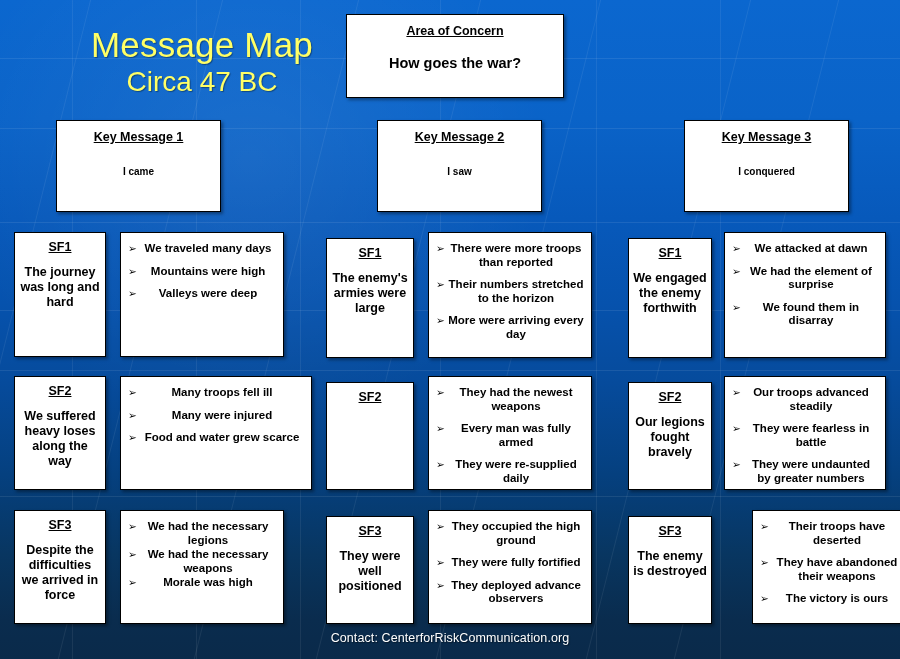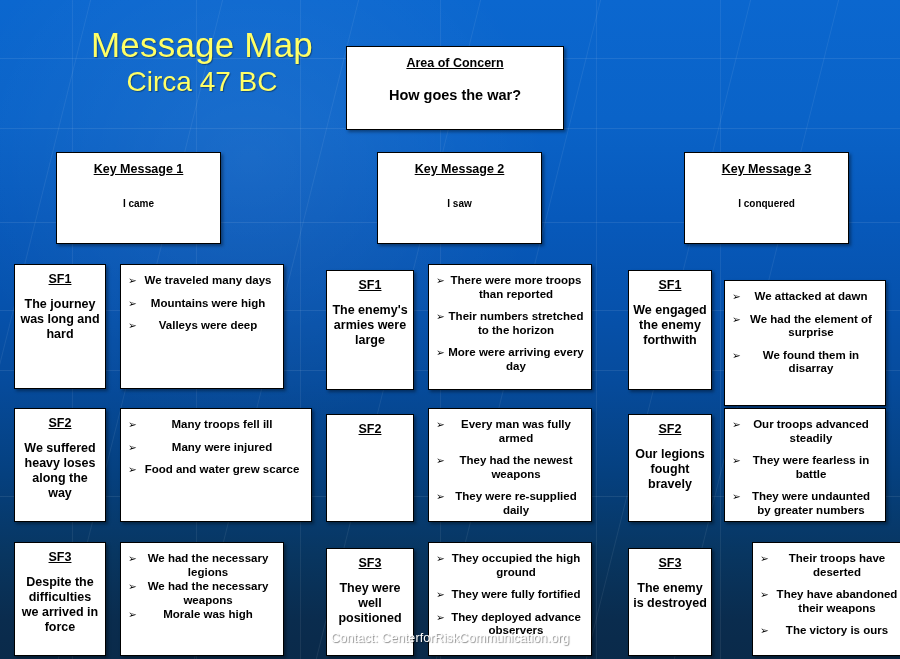--- a/index.html
+++ b/index.html
@@ -94,21 +94,20 @@
   }
 
   
   .card {
     position: absolute;
     background: #ffffff;
     border: 1px solid #000000;
     box-sizing: border-box;
     box-shadow: 2px 2px 3px rgba(0,0,0,0.38);
     color: #000000;
-    margin-top: 32px;
   }
 
   .card-heading {
     text-align: center;
     font-weight: bold;
     text-decoration: underline;
     font-size: 12.5px;
     line-height: 14px;
   }
   .card-body {
@@ -298,43 +297,43 @@
         <li>Their numbers stretched to the horizon</li>
         <li>More were arriving every day</li>
       </ul>
   </div>
 
   <div class="card sf-box" style="left:326px; top:382px; width:88px;  height:108px;">
     <div class="card-heading">SF2</div>
   </div>
   <div class="card bullet-box" style="left:428px; top:376px; width:164px; height:114px;">
     <ul class="bullet-list">
+        <li>They had the newest weapons</li>
         <li>Every man was fully armed</li>
-        <li>They had the newest weapons</li>
         <li>They were re-supplied daily</li>
       </ul>
   </div>
 
   <div class="card sf-box" style="left:326px; top:516px; width:88px;  height:108px;">
     <div class="card-heading">SF3</div>
     <div class="card-body">They were well positioned</div>
   </div>
   <div class="card bullet-box" style="left:428px; top:510px; width:164px; height:114px;">
     <ul class="bullet-list">
         <li>They occupied the high ground</li>
         <li>They were fully fortified</li>
         <li>They deployed advance observers</li>
       </ul>
   </div>
 
   <div class="card sf-box" style="left:628px; top:238px; width:84px;  height:120px;">
     <div class="card-heading">SF1</div>
     <div class="card-body">We engaged the enemy forthwith</div>
   </div>
-  <div class="card bullet-box" style="left:724px; top:248px; width:162px; height:126px;">
+  <div class="card bullet-box" style="left:724px; top:232px; width:162px; height:126px;">
     <ul class="bullet-list">
         <li>We attacked at dawn</li>
         <li>We had the element of surprise</li>
         <li>We found them in disarray</li>
       </ul>
   </div>
 
   <div class="card sf-box" style="left:628px; top:382px; width:84px;  height:108px;">
     <div class="card-heading">SF2</div>
     <div class="card-body">Our legions fought bravely</div>

